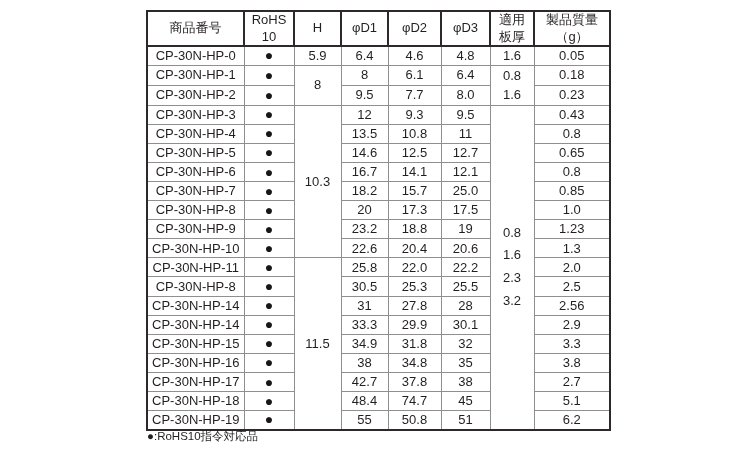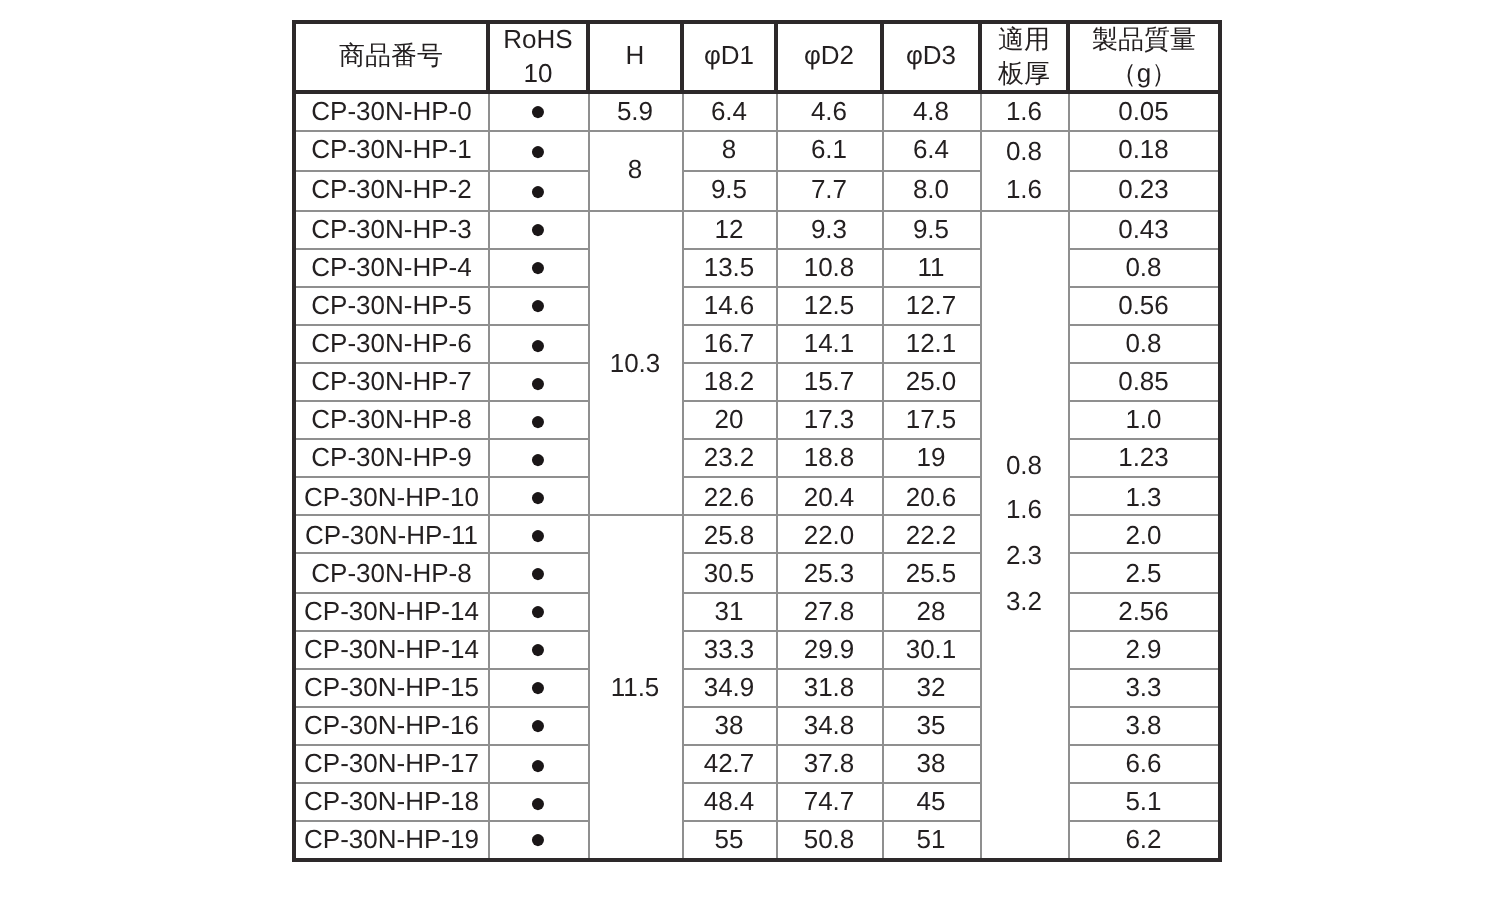--- a/index.html
+++ b/index.html
@@ -138,21 +138,21 @@
         <td>10.8</td>
         <td>11</td>
         <td>0.8</td>
       </tr>
       <tr>
         <td>CP-30N-HP-5</td>
         <td class="rohs">●</td>
         <td>14.6</td>
         <td>12.5</td>
         <td>12.7</td>
-        <td>0.56</td>
+        <td>0.65</td>
       </tr>
       <tr>
         <td>CP-30N-HP-6</td>
         <td class="rohs">●</td>
         <td>16.7</td>
         <td>14.1</td>
         <td>12.1</td>
         <td>0.8</td>
       </tr>
       <tr>
@@ -235,33 +235,34 @@
         <td>34.8</td>
         <td>35</td>
         <td>3.8</td>
       </tr>
       <tr>
         <td>CP-30N-HP-17</td>
         <td class="rohs">●</td>
         <td>42.7</td>
         <td>37.8</td>
         <td>38</td>
-        <td>6.6</td>
+        <td>2.7</td>
       </tr>
       <tr>
         <td>CP-30N-HP-18</td>
         <td class="rohs">●</td>
         <td>48.4</td>
         <td>74.7</td>
         <td>45</td>
         <td>5.1</td>
       </tr>
       <tr>
         <td>CP-30N-HP-19</td>
         <td class="rohs">●</td>
         <td>55</td>
         <td>50.8</td>
         <td>51</td>
         <td>6.2</td>
       </tr>
     </tbody>
   </table>
+  <div class="footnote">●:RoHS10指令対応品</div>
 </div>
 
 </body></html>

